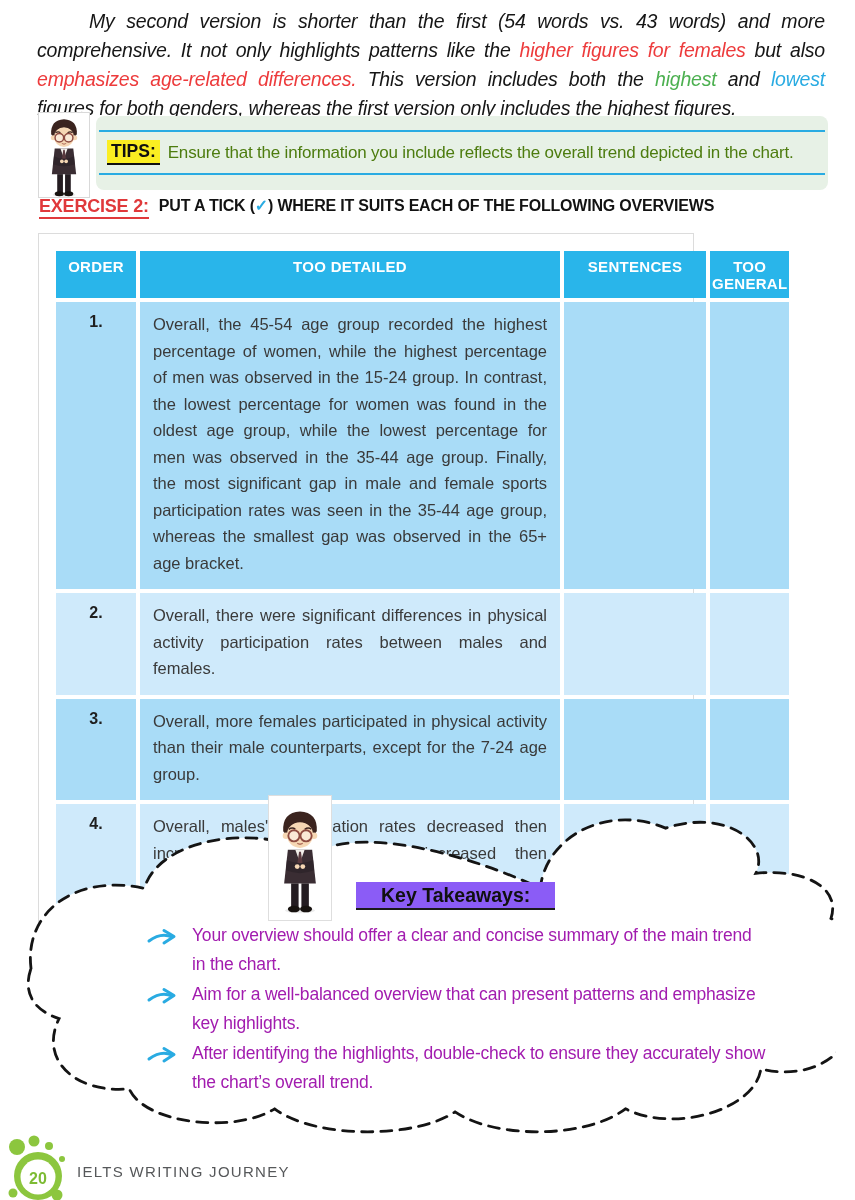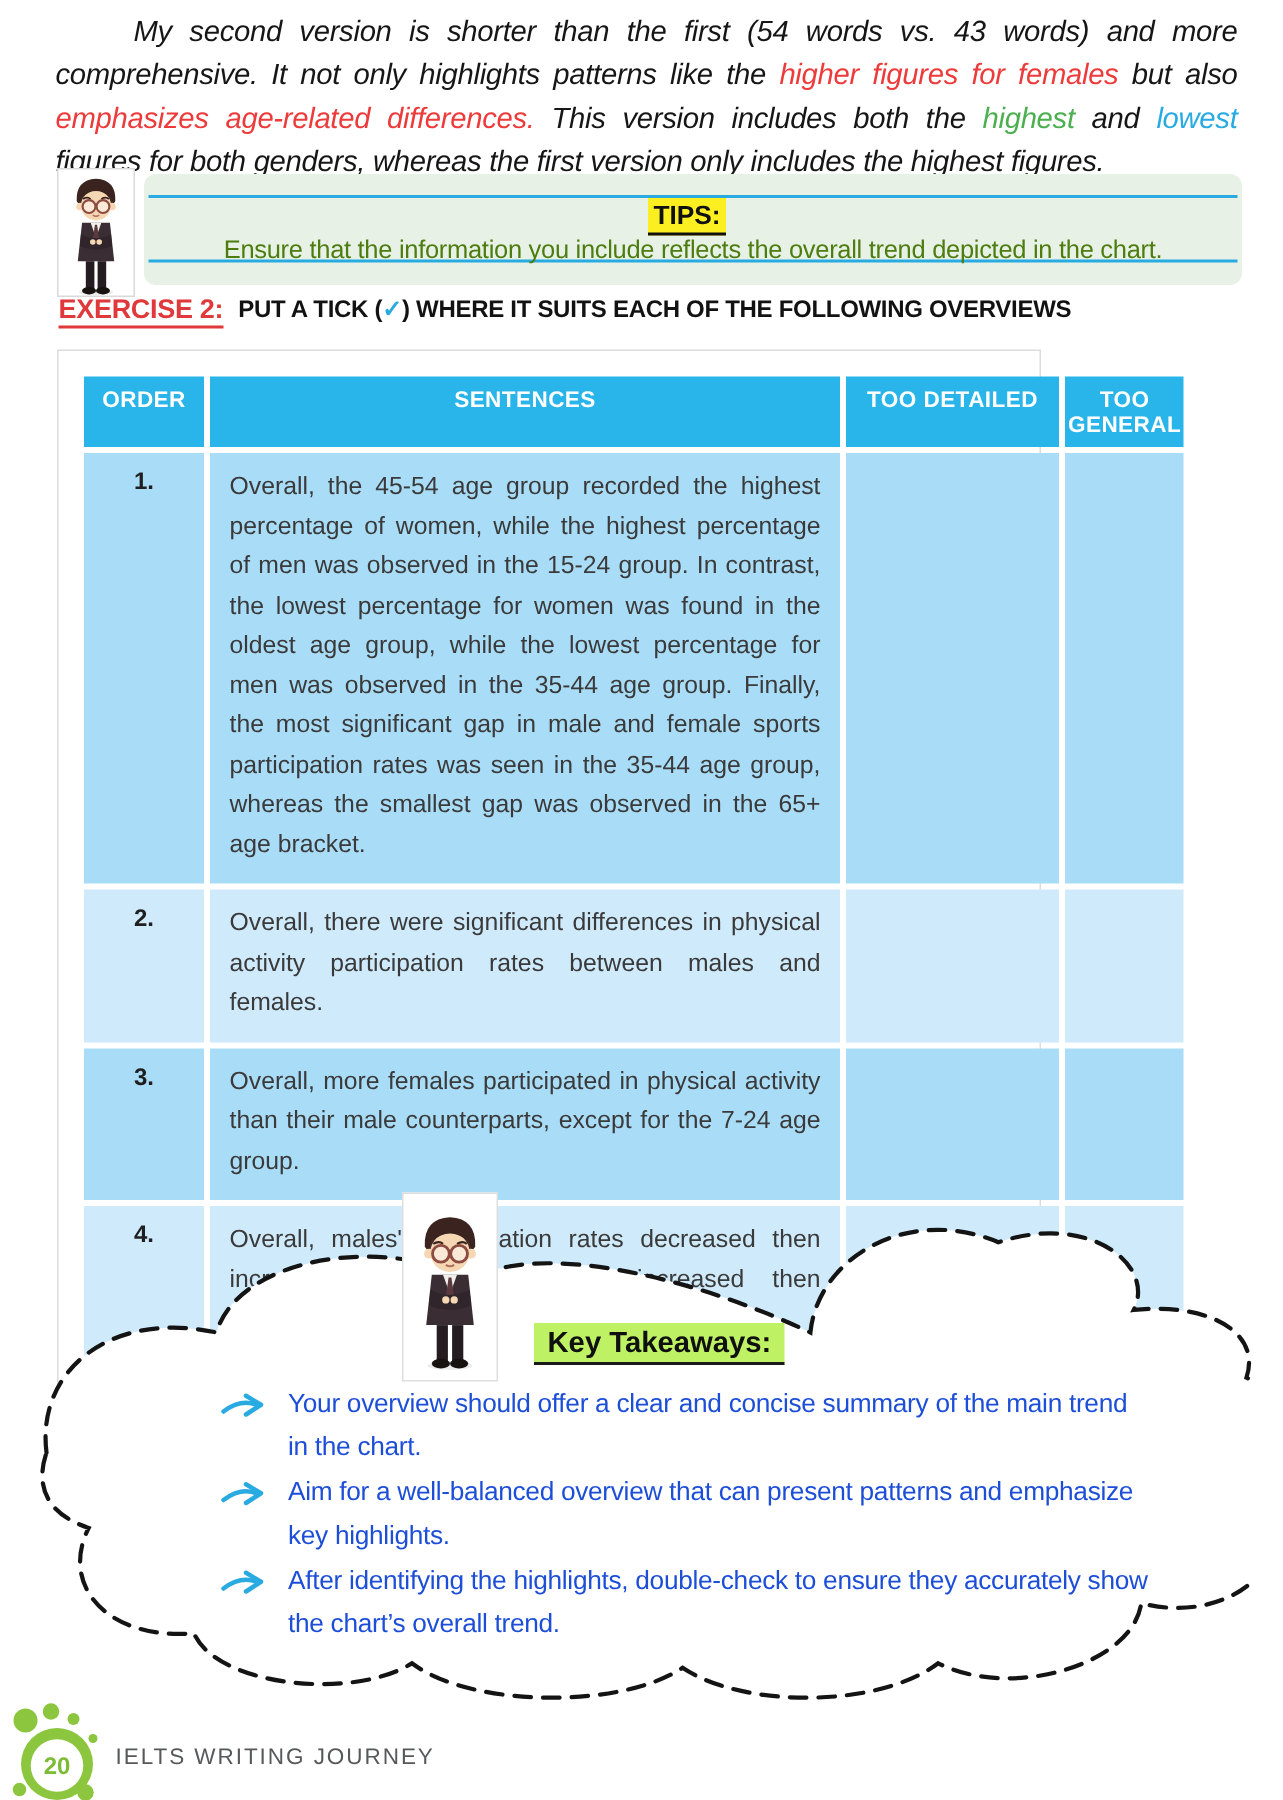--- a/index.html
+++ b/index.html
@@ -8,21 +8,21 @@
 
   
   .intro { position:absolute; left:37px; top:7px; width:788px; font-style:italic; font-size:19.5px; line-height:29px; color:#161616; text-align:justify; text-indent:52px; letter-spacing:-0.2px; }
   .intro .red   { color:#ED3B3C; }
   .intro .green { color:#4CB050; }
   .intro .blue  { color:#29ABE2; }
 
   
   .tips-avatar-box { position:absolute; left:38px; top:112px; width:52px; height:86px; background:#fff; border:1px solid #d9d9d9; display:flex; align-items:flex-end; justify-content:center; z-index:3; }
   .tips-wash { position:absolute; left:96px; top:116px; width:732px; height:74px; background:#E7F1E6; border-radius:8px; }
-  .tips-band { position:absolute; left:3px; right:3px; top:14px; bottom:15px; border-top:2.5px solid #29ABE2; border-bottom:2.5px solid #29ABE2; display:flex; align-items:center; padding:0 8px;flex-direction:column; }
+  .tips-band { position:absolute; left:3px; right:3px; top:14px; bottom:15px; border-top:2.5px solid #29ABE2; border-bottom:2.5px solid #29ABE2; display:flex; align-items:center; padding:0 8px; }
   .tips-label { background:#FBEE21; font-weight:bold; font-size:17.5px; color:#101010; padding:1px 4px; border-bottom:2px solid #101010; margin-right:8px; white-space:nowrap; }
   .tips-text { font-size:17px; color:#4d7c0f; letter-spacing:-0.2px; white-space:nowrap; }
 
   
   .exercise { position:absolute; left:39px; top:196px; display:flex; align-items:flex-start; gap:10px; }
   .exercise-label { color:#E0393B; font-weight:bold; font-size:18px; border-bottom:2.5px solid #E0393B; letter-spacing:-0.2px; }
   .exercise-title { font-weight:bold; font-size:16px; color:#121212; letter-spacing:-0.2px; }
   .exercise-title .tick { color:#29ABE2; }
 
   
@@ -32,25 +32,25 @@
   .cell { font-size:16.5px; color:#3A3A3A; }
   .row-a { background:#A9DCF7; }
   .row-b { background:#CFEAFB; }
   .order-cell { text-align:center; font-weight:bold; font-size:16px; color:#1f1f1f; padding-top:11px; }
   .sentence-cell { text-align:justify; line-height:26.5px; padding:9px 13px 13px; }
   .empty-cell { min-height:20px; cursor:pointer; }
 
   
   .cloud-svg { position:absolute; left:24px; top:792px; width:812px; height:348px; z-index:1; }
   .kt-avatar-box { position:absolute; left:268px; top:795px; width:64px; height:126px; background:#fff; border:1px solid #dedede; display:flex; align-items:flex-end; justify-content:center; z-index:4; }
-  .kt-heading { position:absolute; left:356px; top:882px; z-index:4; background:#bef264; font-weight:bold; font-size:19.5px; color:#101010; padding:2px 9px 1px; border-bottom:2.5px solid #1a1a1a; }
+  .kt-heading { position:absolute; left:356px; top:882px; z-index:4; background:#8b5cf6; font-weight:bold; font-size:19.5px; color:#101010; padding:2px 25px 1px; border-bottom:2.5px solid #1a1a1a; }
   .kt-bullets { position:absolute; left:146px; top:921px; width:620px; z-index:4; }
   .kt-bullet { display:flex; align-items:flex-start; margin-bottom:2px; }
   .kt-arrow { flex:0 0 36px; margin-top:6px; margin-right:10px; }
-  .kt-text { font-size:17.5px; line-height:28.5px; color:#1d4ed8; letter-spacing:-0.2px; }
+  .kt-text { font-size:17.5px; line-height:28.5px; color:#a21caf; letter-spacing:-0.2px; }
 
   
   .footer-logo { position:absolute; left:5px; top:1134px; width:66px; height:74px; }
   .footer-title { position:absolute; left:77px; top:1163px; font-size:15px; letter-spacing:1.3px; color:#56585A; }
 
   .avatar-svg { display:block; }
 </style>
 </head>
 <body>
 
@@ -107,22 +107,22 @@
   </div>
 
   <div class="exercise">
     <span class="exercise-label">EXERCISE 2:</span>
     <span class="exercise-title"><span>PUT A TICK (</span><span class="tick">✓</span><span>) WHERE IT SUITS EACH OF THE FOLLOWING OVERVIEWS</span></span>
   </div>
 
   <div class="tickgrid">
     <div class="grid">
       <div class="th">ORDER</div>
+      <div class="th">TOO DETAILED</div>
       <div class="th">SENTENCES</div>
-      <div class="th">TOO DETAILED</div>
       <div class="th">TOO GENERAL</div>
 
       <div class="cell row-a order-cell">1.</div>
       <div class="cell row-a sentence-cell">Overall, the 45-54 age group recorded the highest percentage of women, while the highest percentage of men was observed in the 15-24 group. In contrast, the lowest percentage for women was found in the oldest age group, while the lowest percentage for men was observed in the 35-44 age group. Finally, the most significant gap in male and female sports participation rates was seen in the 35-44 age group, whereas the smallest gap was observed in the 65+ age bracket.</div>
       <div class="cell row-a empty-cell"></div>
       <div class="cell row-a empty-cell"></div>
 
       <div class="cell row-b order-cell">2.</div>
       <div class="cell row-b sentence-cell">Overall, there were significant differences in physical activity participation rates between males and females.</div>
       <div class="cell row-b empty-cell"></div>

